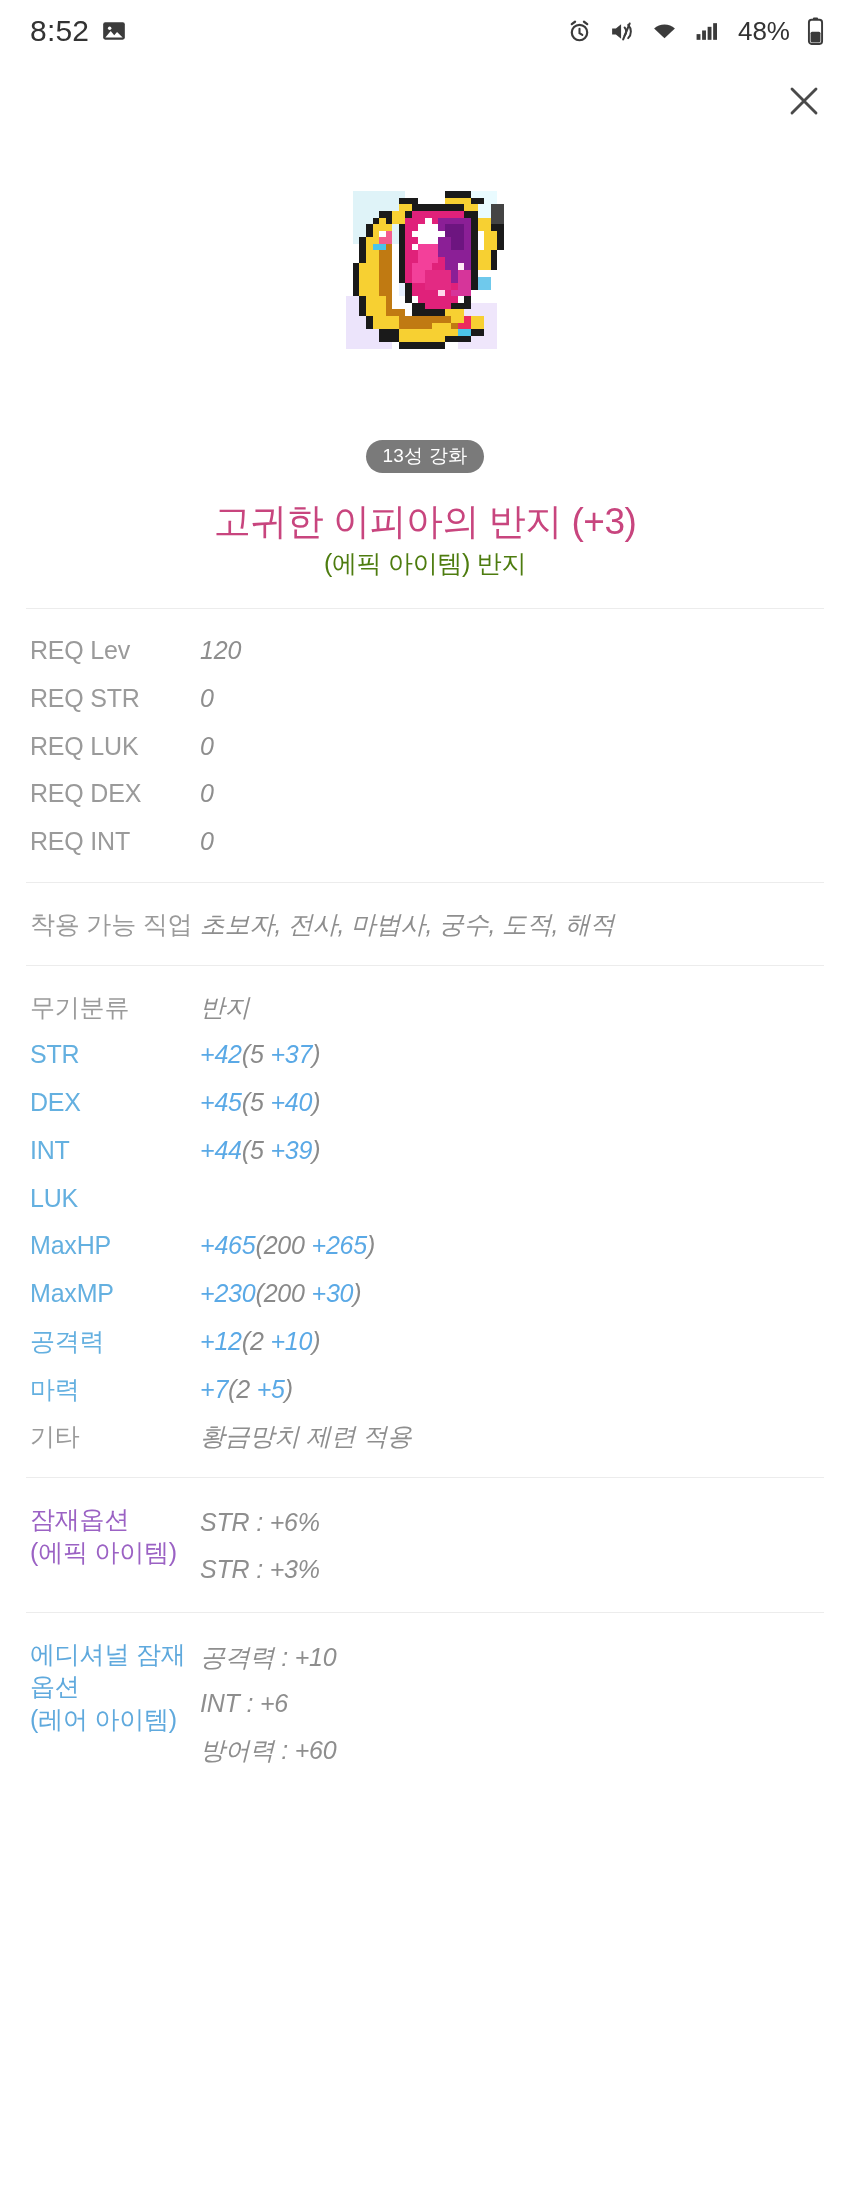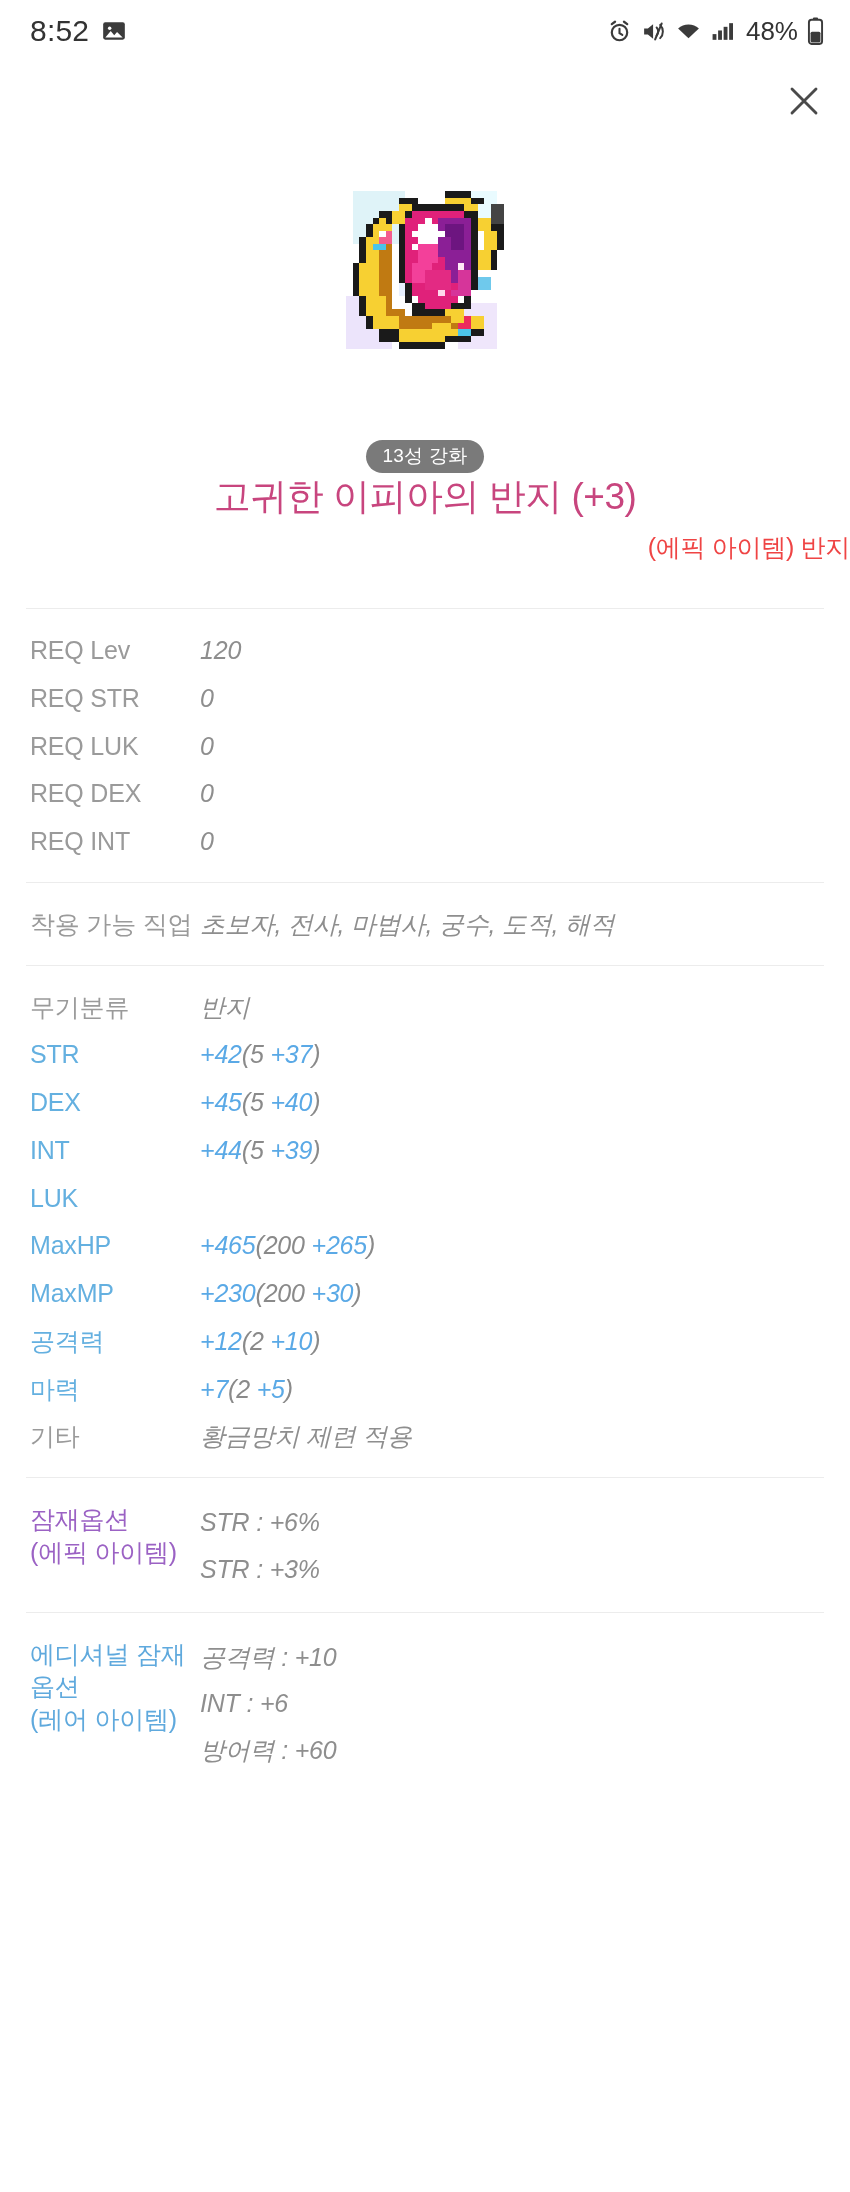--- a/index.html
+++ b/index.html
@@ -13,21 +13,21 @@
 
   
   .statusbar {
     position:absolute; top:0; left:0; right:0; height:62px;
     display:flex; align-items:center; justify-content:space-between;
     padding: 0 26px 0 30px;
     color:#3b3b3b;
   }
   .sb-left { display:flex; align-items:center; gap:12px; }
   .sb-time { font-size:30px; font-weight:400; letter-spacing:.2px; color:#333; }
-  .sb-right { display:flex; align-items:center; gap:9px; color:#333; }
+  .sb-right { display:flex; align-items:center; gap:17px; color:#333; }
   .sb-pct { font-size:26px; font-weight:400; letter-spacing:0; color:#333; margin-left:2px;}
   .sb-icon { display:inline-flex; align-items:center; justify-content:center; }
 
   
   .closebar { position:absolute; top:62px; left:0; right:0; height:68px; }
   .close-btn {
     position:absolute; right:20px; top:14px;
     width:52px; height:52px; display:flex; align-items:center; justify-content:center;
     cursor:pointer; background:none; border:none;
   }
@@ -41,26 +41,26 @@
 
   
   .title-block { position:absolute; top:440px; left:0; right:0; text-align:center; }
   .star-badge {
     display:inline-block;
     background:#7a7a7a; color:#ffffff;
     border-radius:20px; padding:5px 16px 6px;
     font-size:19px; letter-spacing:.3px; line-height:1.15;
   }
   .item-name {
-    margin-top:1px;
+    margin-top:26px;
     font-size:37px; color:#c8457e; font-weight:400; letter-spacing:-0.5px;
     line-height:1.25;
   }
   .item-sub {
-    margin-top:11px; font-size:25px; color:#ef4444; font-weight:400; letter-spacing:-0.3px;text-align:right;
+    margin-top:2px; font-size:25px; color:#4d7c0f; font-weight:400; letter-spacing:-0.3px;
   }
 
   
   .spec { position:absolute; top:608px; left:0; right:0; }
   .hr { height:1px; background:#ececec; margin:0 26px; }
   .group { padding: 18px 0 16px; }
   .row { display:flex; align-items:flex-start; padding: 7px 0 7px; }
   .row .lbl {
     width:170px; flex:0 0 170px; margin-left:30px;
     font-size:25px; color:#9a9a9a; font-weight:400; letter-spacing:-0.2px; line-height:1.35;

